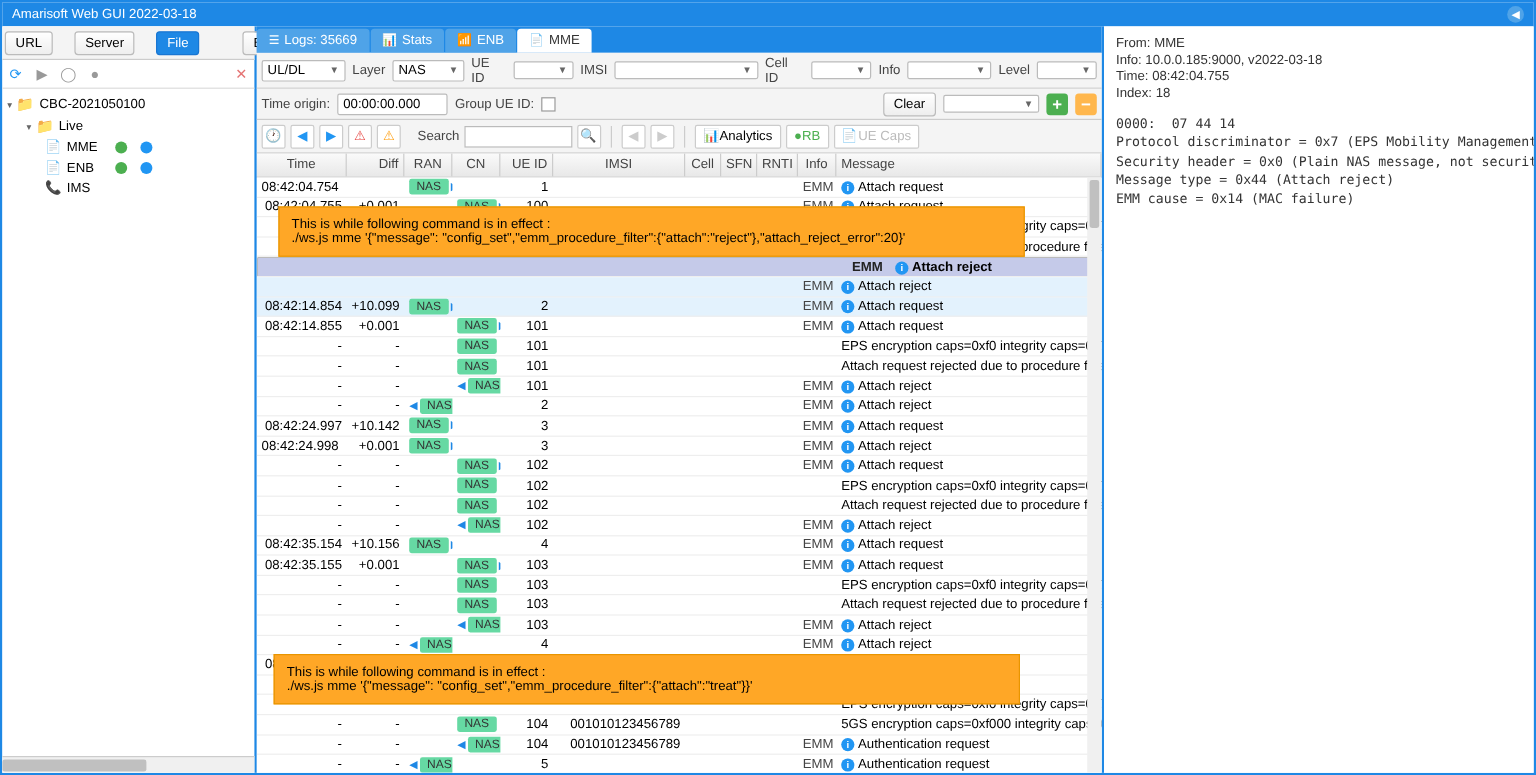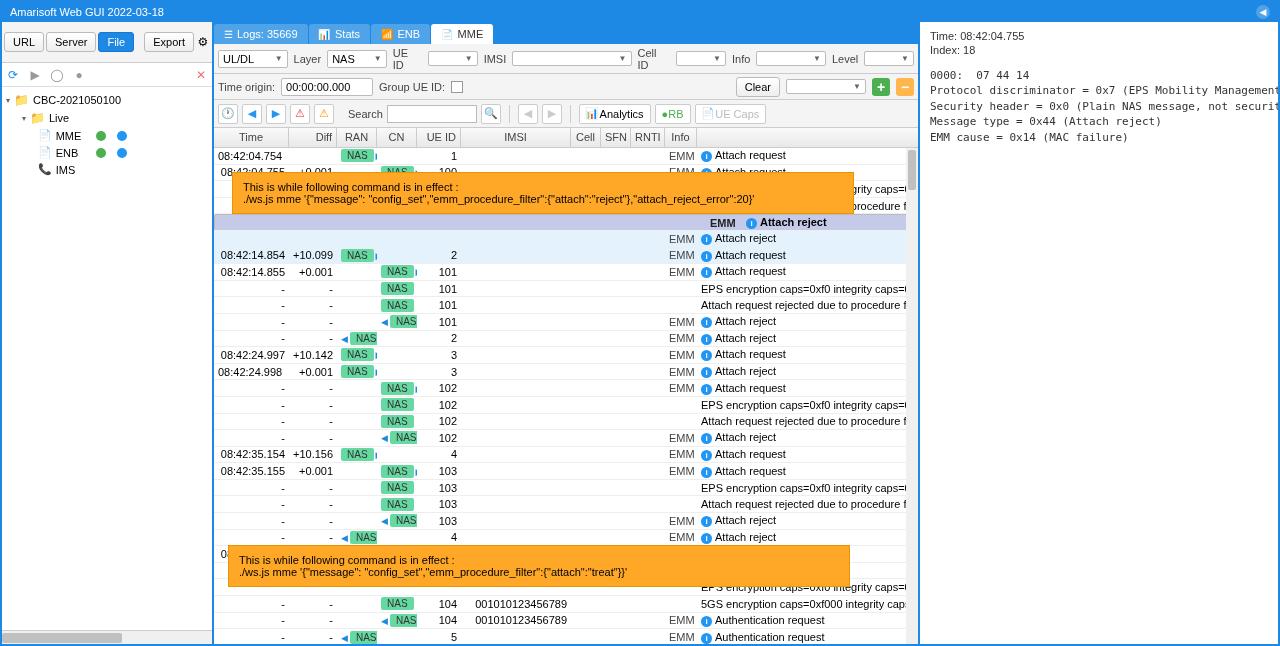--- a/index.html
+++ b/index.html
@@ -2,21 +2,21 @@
 <html><head>
 <meta charset="utf-8">
 <style>
 *{box-sizing:border-box;margin:0;padding:0;font-family:Arial,Helvetica,sans-serif;font-size:11px}
 body{background:#fff;overflow:hidden}
 .app{width:1280px;height:646px;display:flex;flex-direction:column;border:2px solid #1e88e5}
 .titlebar{background:#1e88e5;color:#fff;height:20px;display:flex;align-items:center;padding:0 8px;justify-content:space-between}
 .titlebar .collapse{width:14px;height:14px;border-radius:50%;background:#4fa3e8;display:flex;align-items:center;justify-content:center;font-size:9px}
 .main{flex:1;display:flex;min-height:0}
 .left{width:212px;border-right:2px solid #1e88e5;display:flex;flex-direction:column;background:#fff}
-.left-toolbar{height:41px;background:#f4f4f4;border-bottom:1px solid #ccc;display:flex;align-items:center;padding:2px;gap:2px}
+.left-toolbar{height:28px;background:#f4f4f4;border-bottom:1px solid #ccc;display:flex;align-items:center;padding:2px;gap:18px}
 .btn{border:1px solid #bbb;background:linear-gradient(#fff,#eee);border-radius:3px;padding:3px 8px;cursor:pointer;font-size:11px}
 .btn.active{background:#1e88e5;color:#fff;border-color:#1976d2}
 .left-icons{height:24px;display:flex;align-items:center;padding:2px 4px;gap:8px;border-bottom:1px solid #ddd}
 .ico{width:14px;height:14px;display:inline-flex;align-items:center;justify-content:center;font-size:12px}
 .tree{flex:1;padding:4px 0;font-size:11px}
 .tree-item{display:flex;align-items:center;padding:2px 4px;gap:4px;cursor:pointer}
 .tree-item.l1{padding-left:4px}
 .tree-item.l2{padding-left:20px}
 .tree-item.l3{padding-left:36px}
 .tri{font-size:8px;color:#666}
@@ -222,20 +222,21 @@
         <div class="th c-time">Time</div>
         <div class="th c-diff">Diff</div>
         <div class="th c-ran">RAN</div>
         <div class="th c-cn">CN</div>
         <div class="th c-ue">UE ID</div>
         <div class="th c-imsi">IMSI</div>
         <div class="th c-cell">Cell</div>
         <div class="th c-sfn">SFN</div>
         <div class="th c-rnti">RNTI</div>
         <div class="th c-info">Info</div>
+        <div class="th c-msg" style="text-align:left">Message</div>
       </div>
 
       <div class="grid" id="grid">
         <div class="row">
             <div class="cel c-time" style="text-align:left">08:42:04.754</div>
             <div class="cel c-diff" style="text-align:right"></div>
             <div class="cel c-ran" style="text-align:center"><span class="nas-tag">NAS</span><span class="arr-r">▶</span></div>
             <div class="cel c-cn" style="text-align:center"></div>
             <div class="cel c-ue" style="text-align:right">1</div>
             <div class="cel c-imsi" style="text-align:right"></div>
@@ -629,20 +630,22 @@
         <div>This is while following command is in effect :</div>
         <div>./ws.js mme '{"message": "config_set","emm_procedure_filter":{"attach":"reject"},"attach_reject_error":20}'</div>
       </div>
       <div class="note note2">
         <div>This is while following command is in effect :</div>
         <div>./ws.js mme '{"message": "config_set","emm_procedure_filter":{"attach":"treat"}}'</div>
       </div>
     </div>
 
     <div class="right">
+      <div class="ln">From: MME</div>
+      <div class="ln">Info: 10.0.0.185:9000, v2022-03-18</div>
       <div class="ln">Time: 08:42:04.755</div>
       <div class="ln">Index: 18</div>
       <div class="hexarea">0000:  07 44 14                                         .D.
 Protocol discriminator = 0x7 (EPS Mobility Management)
 Security header = 0x0 (Plain NAS message, not security protected)
 Message type = 0x44 (Attach reject)
 EMM cause = 0x14 (MAC failure)</div>
     </div>
   </div>
 </div>

